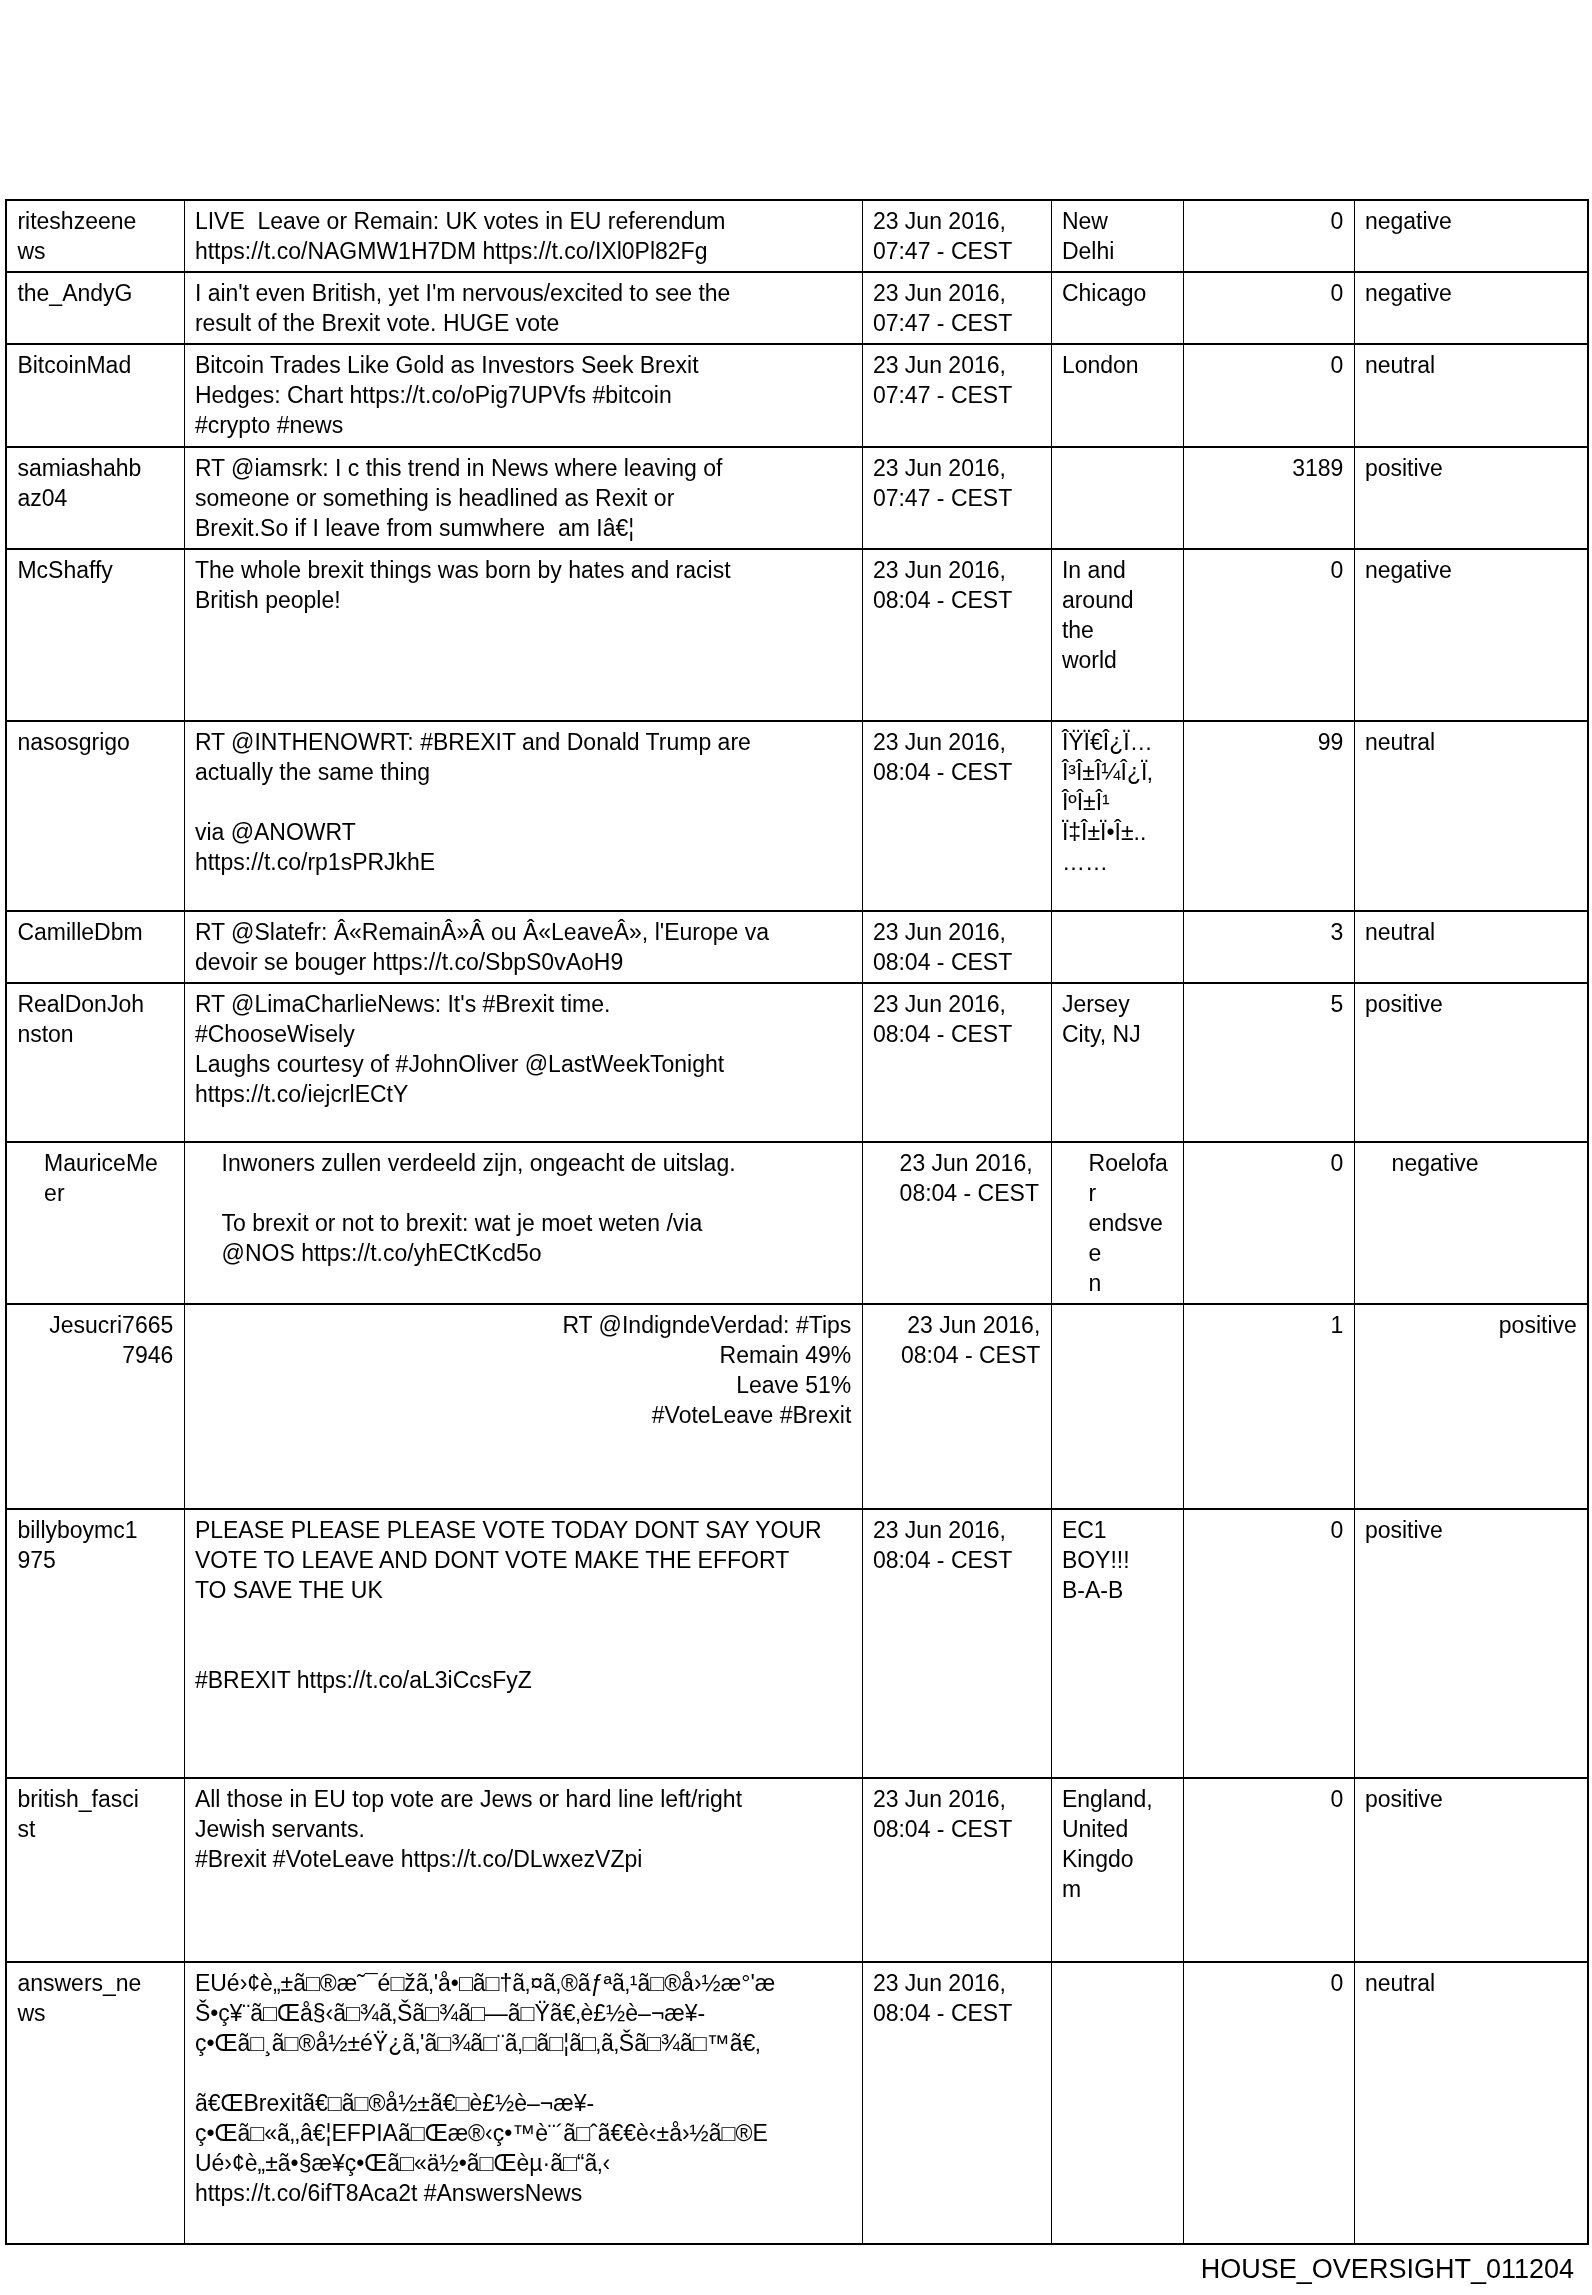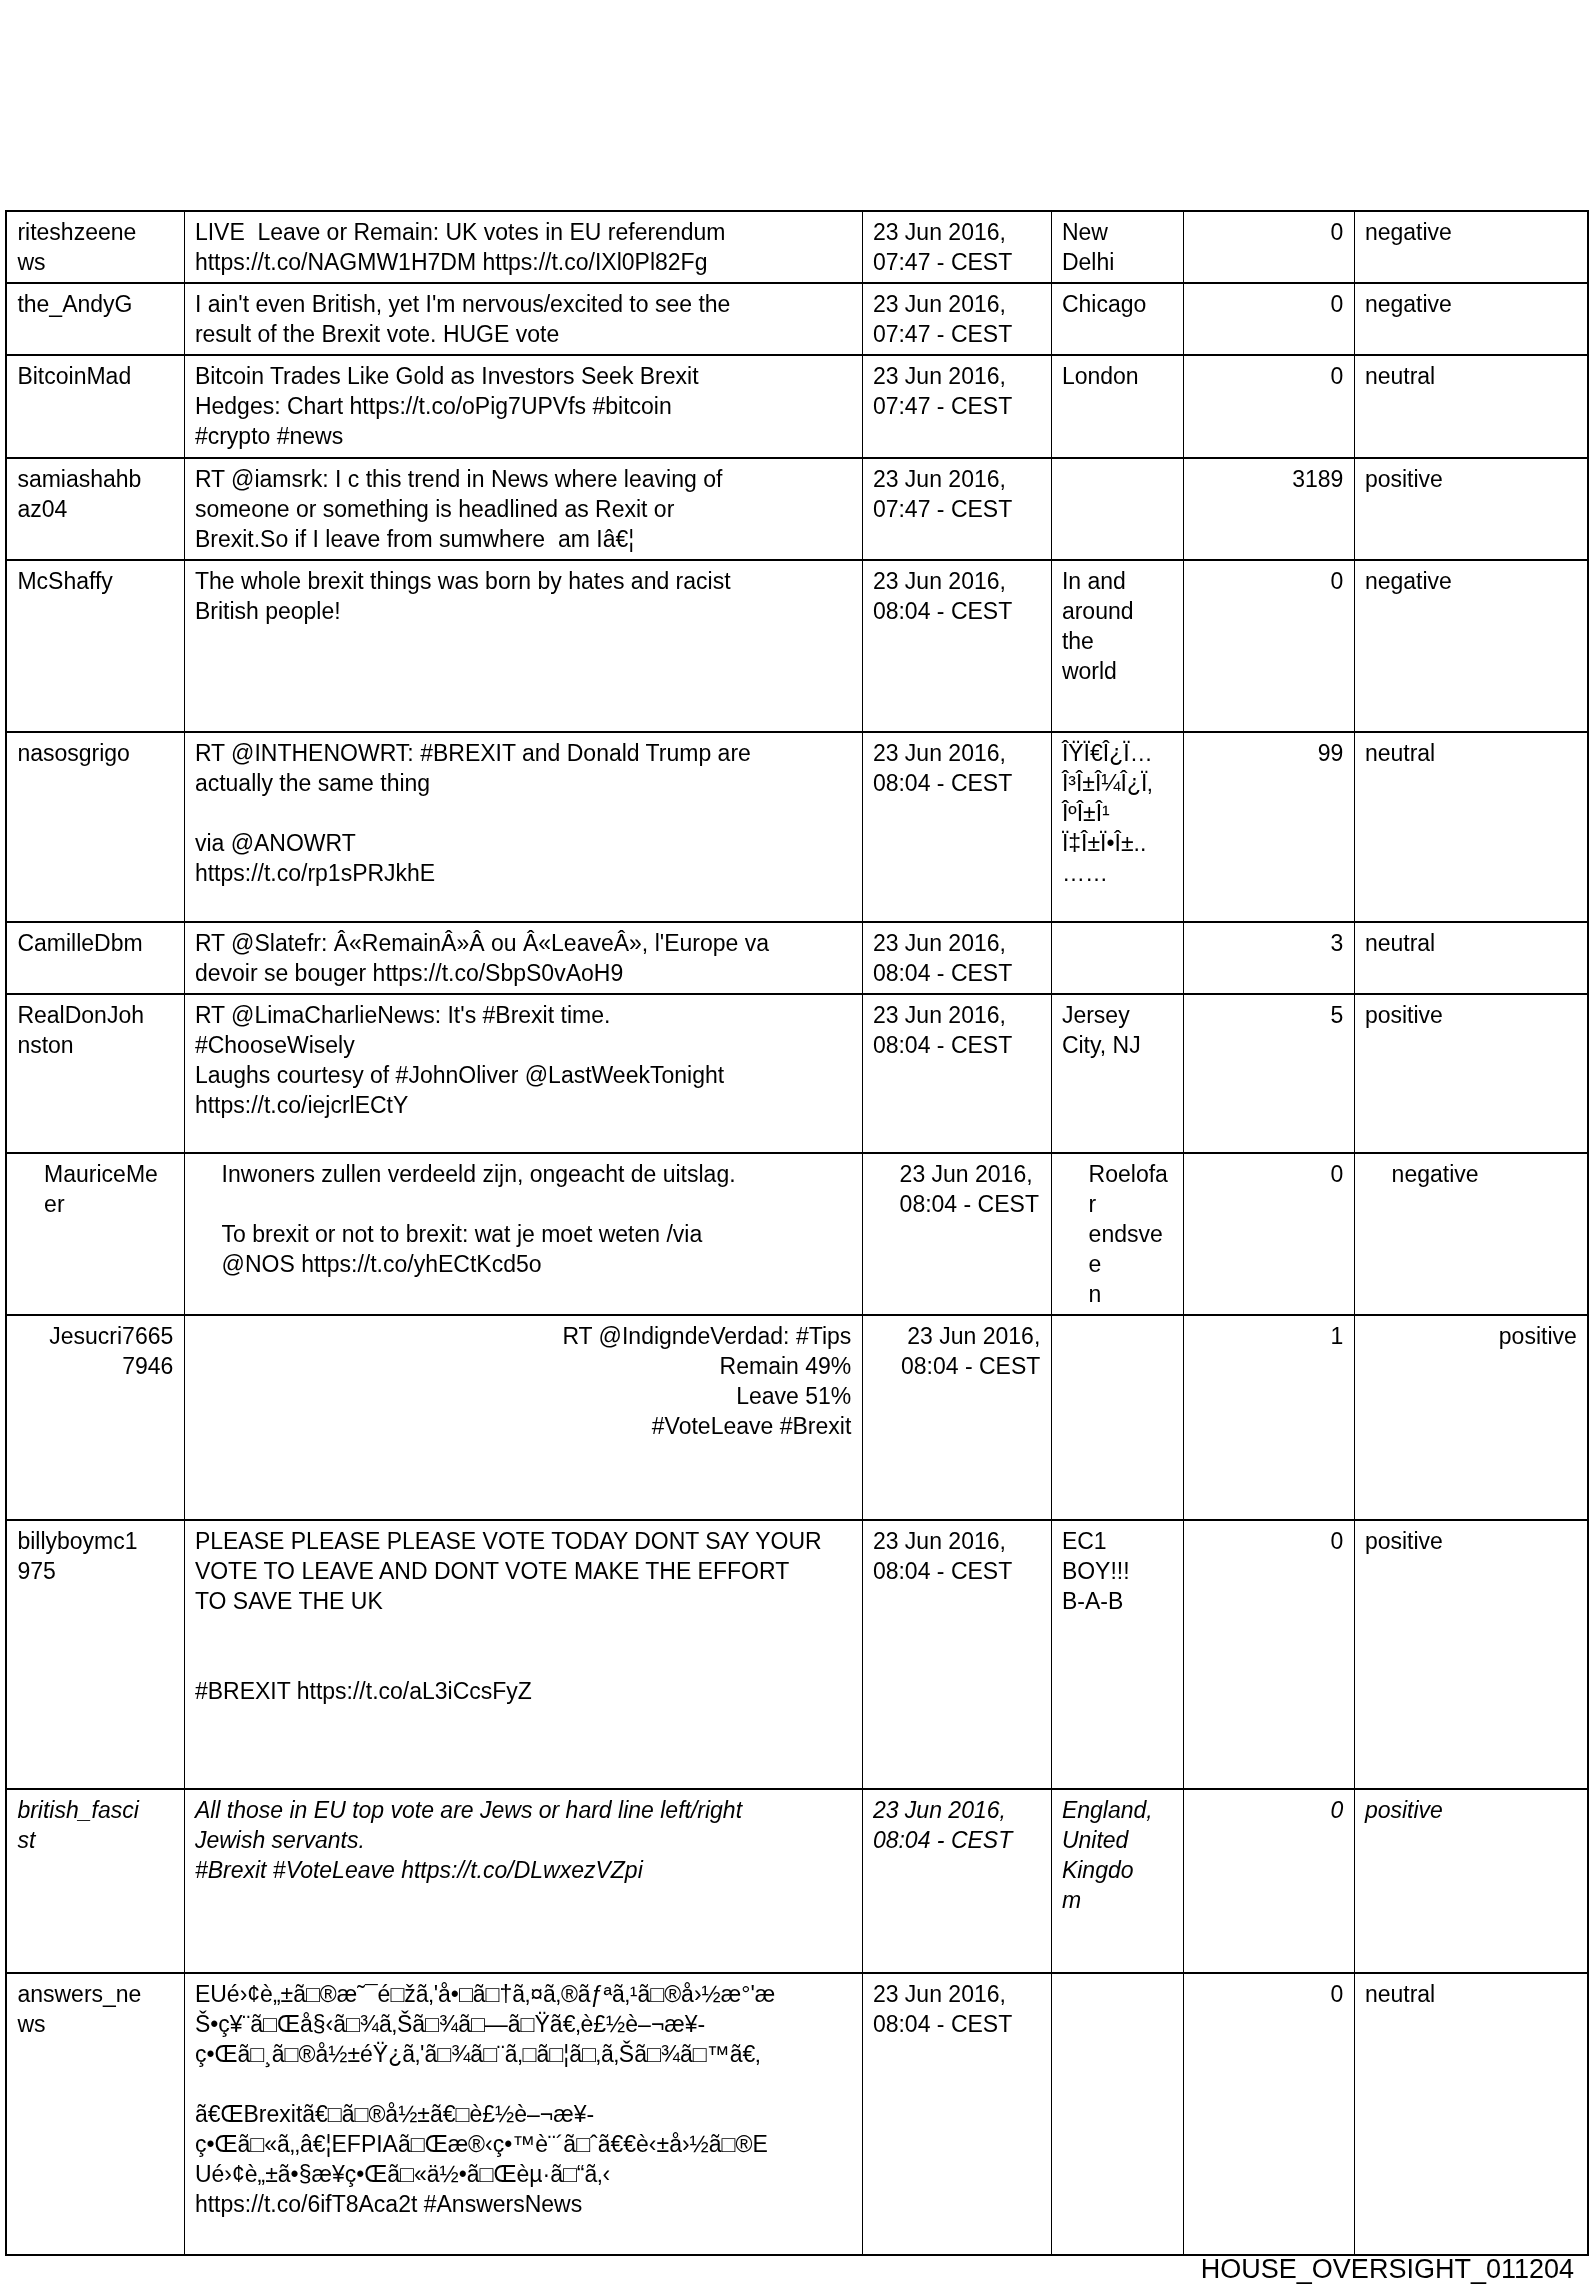--- a/index.html
+++ b/index.html
@@ -8,21 +8,21 @@
     width:1592px;
     height:2295px;
     background:#ffffff;
     font-family:"Liberation Sans", sans-serif;
     color:#000000;
     overflow:hidden;
   }
   table.tweet-table{
     position:absolute;
     left:5.1px;
-    top:210px;
+    top:199px;
     width:1582px;
     border-collapse:collapse;
     table-layout:fixed;
     border:2.6px solid #000;
   }
   table.tweet-table td{
     border-left:1.3px solid #000;
     border-right:1.3px solid #000;
     border-top:2.6px solid #000;
     border-bottom:2.6px solid #000;
@@ -36,21 +36,21 @@
   }
   td.col-count{text-align:right;padding-right:16.7px;}
   td.col-sentiment{padding-left:13px;}
   
   tbody tr:nth-child(5) td{height:160px;}
   tbody tr:nth-child(6) td{height:178px;}
   tbody tr:nth-child(8) td{height:146px;}
   tbody tr:nth-child(9) td{height:148px;padding-left:37px;}
   tbody tr:nth-child(10) td{height:193px;text-align:right;}
   tbody tr:nth-child(11) td{height:257px;}
-  tbody tr:nth-child(12) td{height:172px;font-style:italic;}
+  tbody tr:nth-child(12) td{height:172px;}
   tbody tr:nth-child(13) td{height:270px;}
   .footer-bates{
     position:absolute;
     right:18px;
     top:2254px;
     font-size:27px;
     font-family:"Liberation Sans", sans-serif;
     color:#000;
     white-space:nowrap;
     margin-left:48px;

